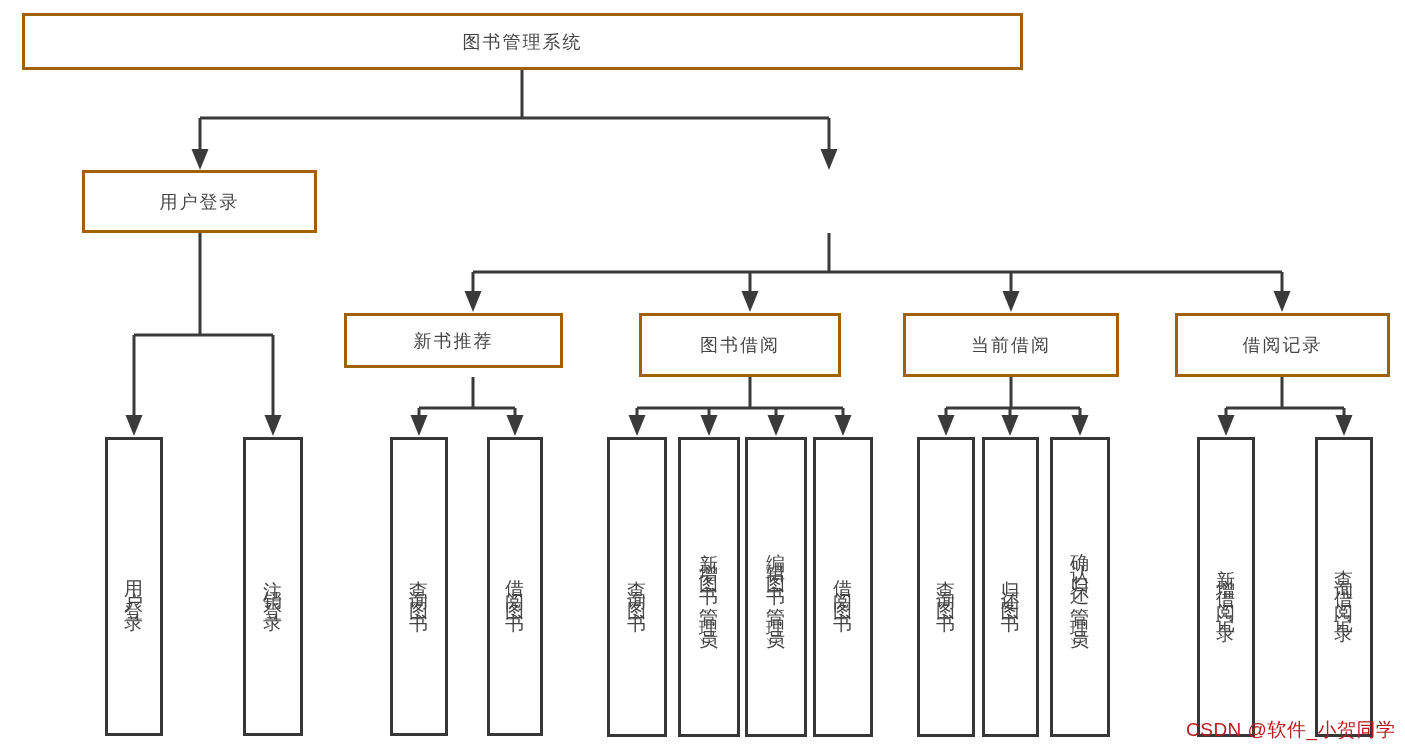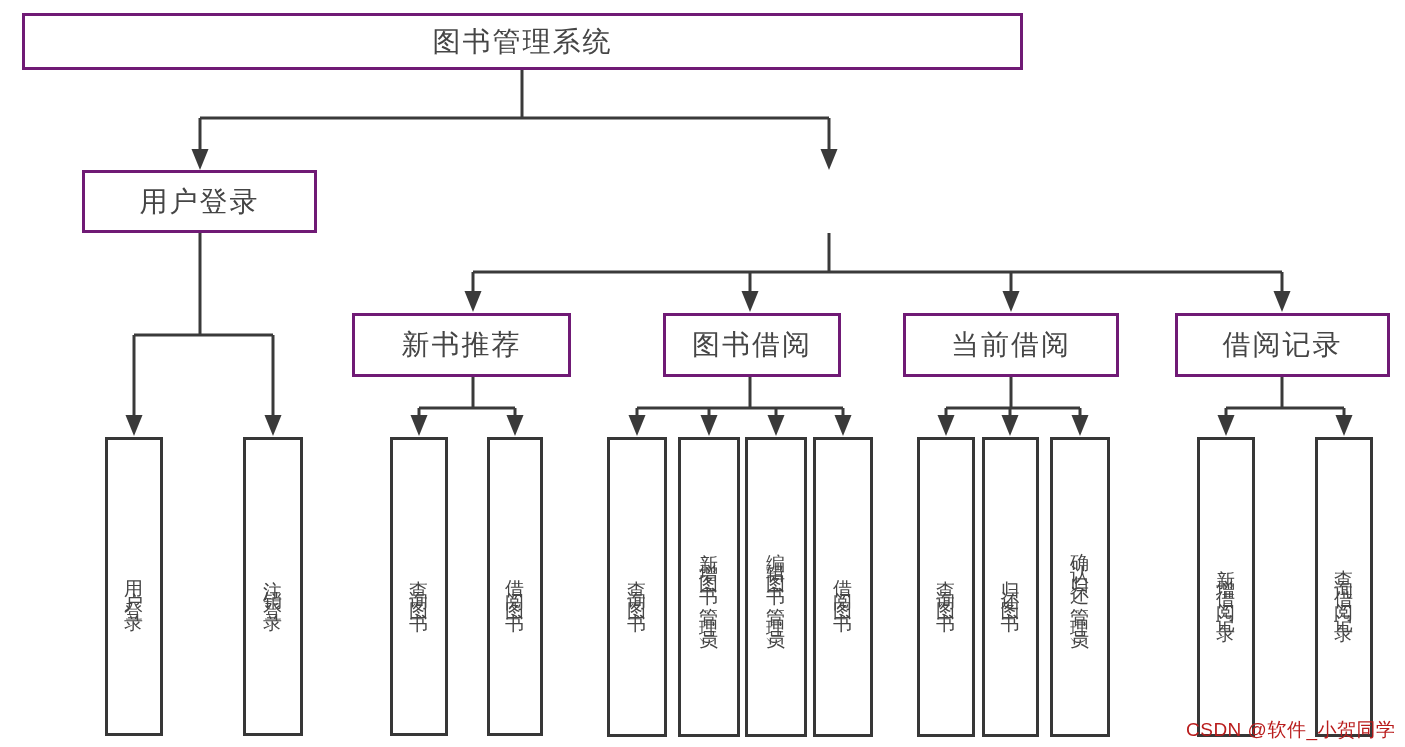--- a/index.html
+++ b/index.html
@@ -2,23 +2,23 @@
 <html><head>
 <meta charset="utf-8">
 <style>
   html,body{margin:0;padding:0;background:#ffffff;}
   .canvas{
     position:relative;width:1405px;height:747px;background:#ffffff;
     font-family:"Liberation Sans", sans-serif;overflow:hidden;
   }
   svg.connectors{position:absolute;left:0;top:0;width:1405px;height:747px;}
   .h-node{
-    position:absolute;box-sizing:border-box;border:3px solid #701a75;background:#ffffff;
+    position:absolute;box-sizing:border-box;border:3px solid #a16207;background:#ffffff;
     display:flex;align-items:center;justify-content:center;
-    font-size:28px;letter-spacing:2px;color:#454545;z-index:2;
+    font-size:18px;letter-spacing:2px;color:#454545;z-index:2;
   }
   .v-node{
     position:absolute;box-sizing:border-box;border:3px solid #373737;background:#ffffff;
     display:flex;align-items:center;justify-content:center;color:#454545;z-index:2;
   }
   .v-node .lbl{
     writing-mode:vertical-lr;text-orientation:mixed;
     font-size:19px;letter-spacing:11px;line-height:1;white-space:nowrap;
   }
   .watermark{
@@ -100,24 +100,24 @@
   </svg>
 
   <div class="h-node" style="left:22px;top:13px;width:1001px;height:57px">
     <span class="lbl">图书管理系统</span>
   </div>
 
   <div class="h-node" style="left:82px;top:170px;width:235px;height:63px">
     <span class="lbl">用户登录</span>
   </div>
 
-  <div class="h-node" style="left:352px;top:313px;width:219px;height:64px">
+  <div class="h-node" style="left:344px;top:313px;width:219px;height:55px">
     <span class="lbl">新书推荐</span>
   </div>
-  <div class="h-node" style="left:663px;top:313px;width:178px;height:64px">
+  <div class="h-node" style="left:639px;top:313px;width:202px;height:64px">
     <span class="lbl">图书借阅</span>
   </div>
   <div class="h-node" style="left:1175px;top:313px;width:215px;height:64px">
     <span class="lbl">借阅记录</span>
   </div>
   <div class="h-node" style="left:903px;top:313px;width:216px;height:64px">
     <span class="lbl">当前借阅</span>
   </div>
 
   <div class="v-node" style="left:105px;top:437px;width:58px;height:299px">

